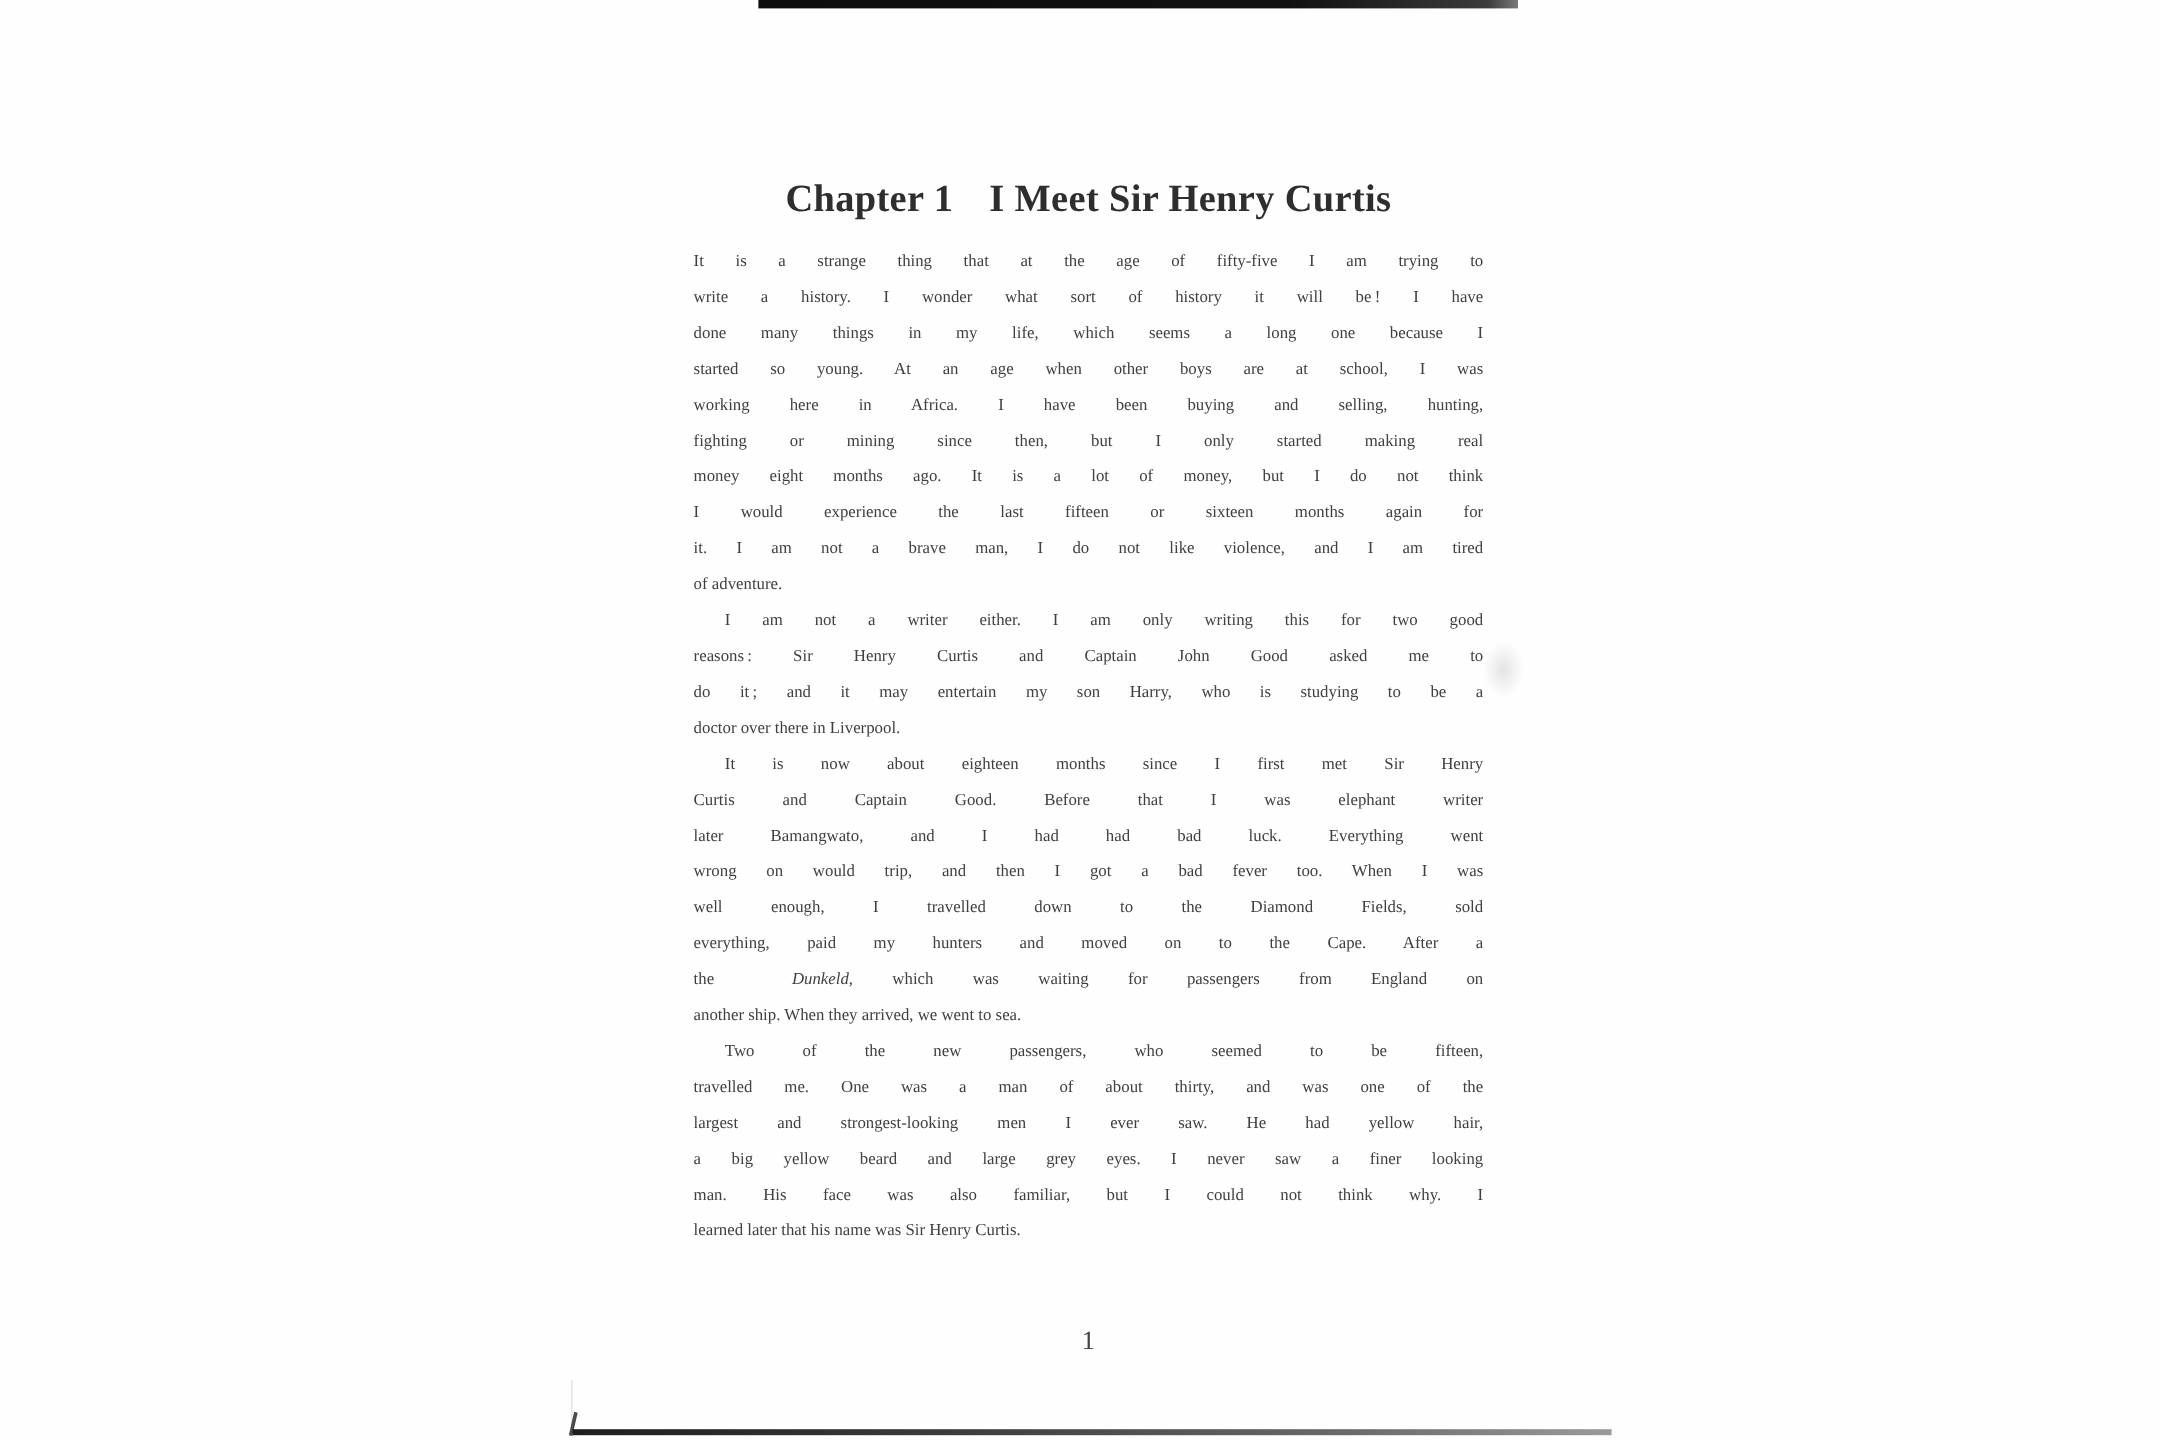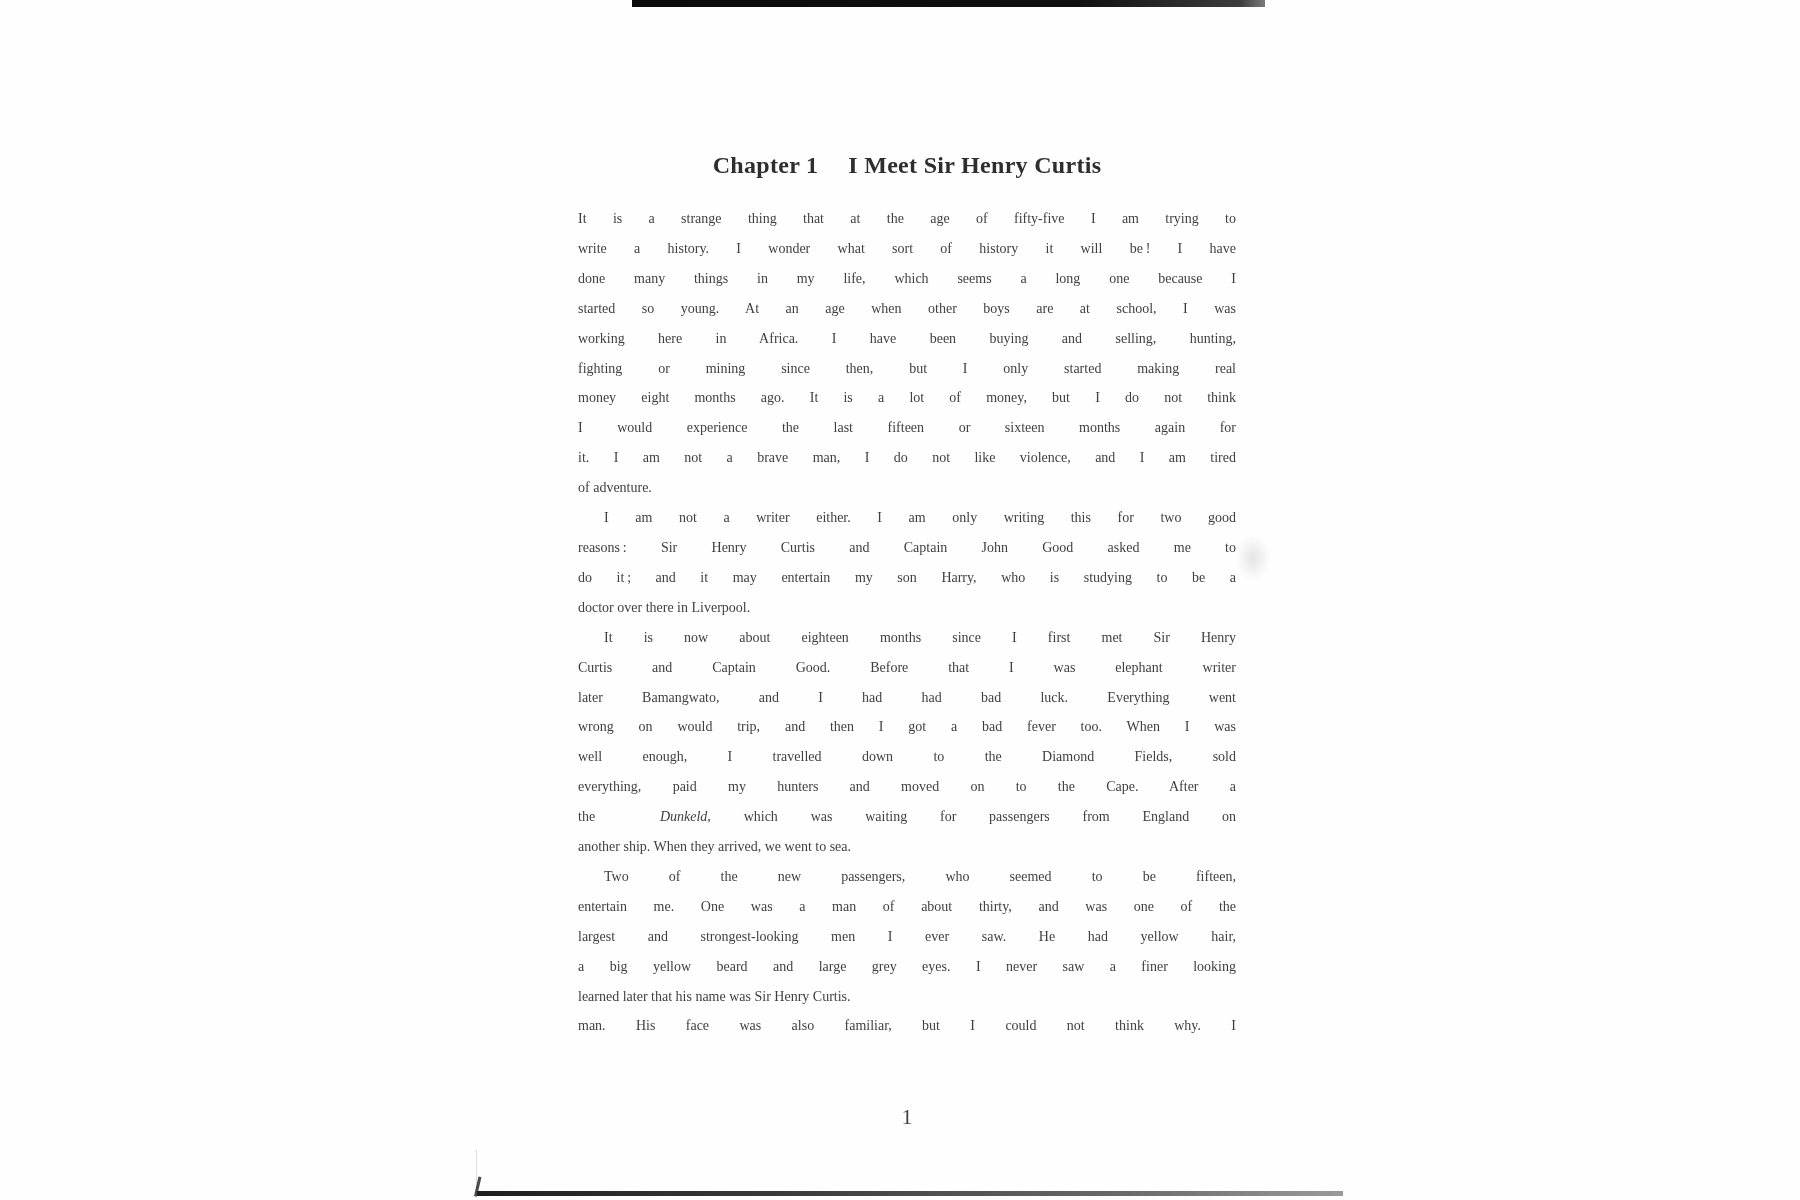--- a/index.html
+++ b/index.html
@@ -65,21 +65,21 @@
   }
   
   .page-area {
     position: absolute;
     left: 578px;
     top: 148px;
     width: 658px;
   }
   .heading {
     text-align: center;
-    font-size: 24px;
+    font-size: 32px;
     line-height: 34px;
     font-weight: bold;
     color: #2e2e2e;
     letter-spacing: 0.3px;
     white-space: nowrap;
   }
   .heading-gap {
     display: inline-block;
     width: 30px;
   }
@@ -154,25 +154,25 @@
         <div class="line">later Bamangwato, and I had had bad luck. Everything went</div>
         <div class="line">wrong on would trip, and then I got a bad fever too. When I was</div>
         <div class="line">well enough, I travelled down to the Diamond Fields, sold</div>
         <div class="line">everything, paid my hunters and moved on to the Cape. After a</div>
         <div class="line"><span>the </span><i>Dunkeld</i><span>, which was waiting for passengers from England on</span></div>
         <div class="line end">another ship. When they arrived, we went to sea.</div>
       </div>
 
       <div>
         <div class="line indent">Two of the new passengers, who seemed to be fifteen,</div>
-        <div class="line">entertain me. One was a man of about thirty, and was one of the</div>
+        <div class="line">travelled me. One was a man of about thirty, and was one of the</div>
         <div class="line">largest and strongest-looking men I ever saw. He had yellow hair,</div>
         <div class="line">a big yellow beard and large grey eyes. I never saw a finer looking</div>
+        <div class="line">man. His face was also familiar, but I could not think why. I</div>
         <div class="line end">learned later that his name was Sir Henry Curtis.</div>
-        <div class="line">man. His face was also familiar, but I could not think why. I</div>
       </div>
 
     </div>
   </div>
 
   <div class="page-number">1</div>
 
   <div class="page-edge"></div>
   <div class="bottom-tick"></div>
   <div class="bottom-bar"></div>

